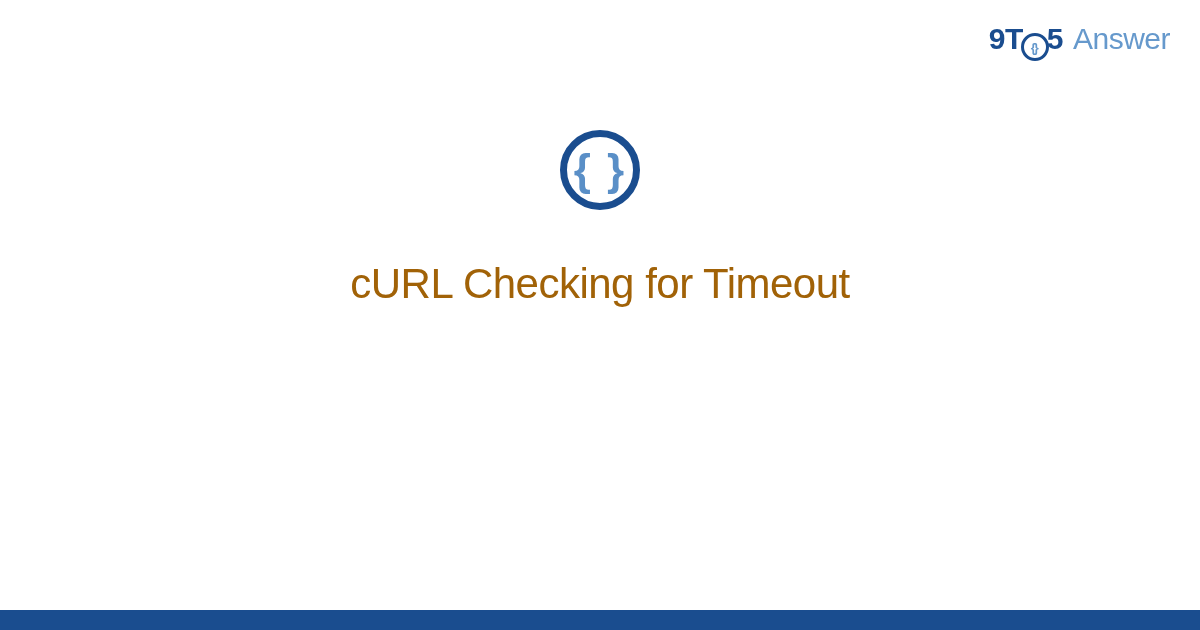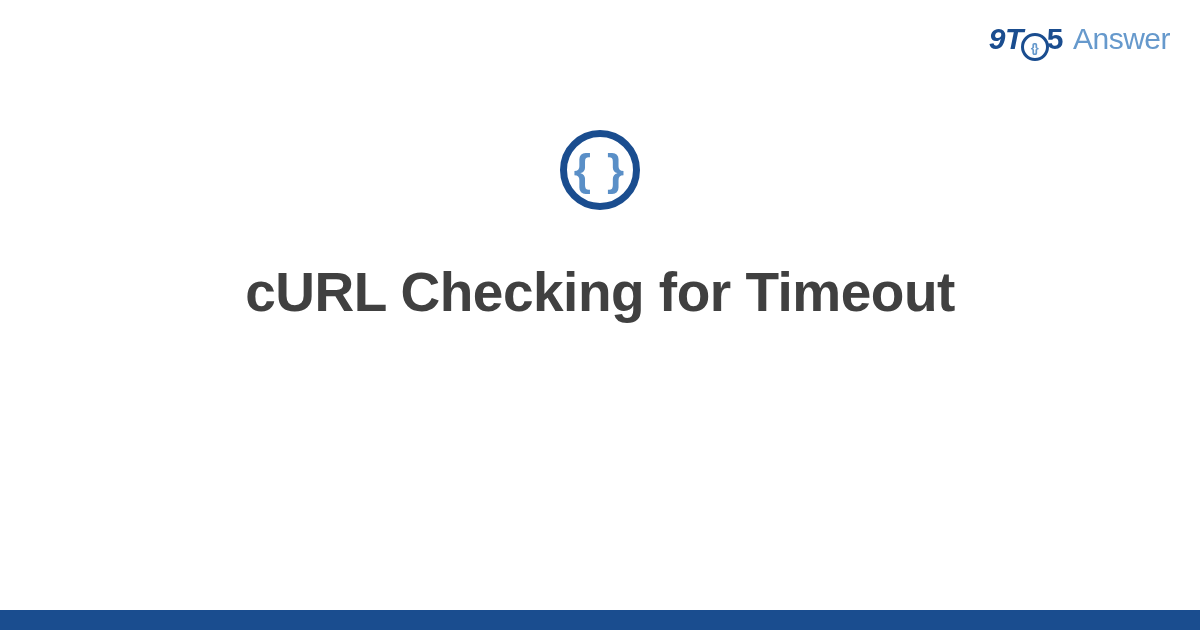--- a/index.html
+++ b/index.html
@@ -19,21 +19,20 @@
       position: absolute;
       top: 22px;
       right: 30px;
       font-size: 30px;
       font-weight: 600;
       letter-spacing: -0.5px;
     }
     .logo-9t {
       color: #1a4d8f;
       font-weight: 700;
-      font-style: italic;
     }
     .logo-clock {
       display: inline-flex;
       align-items: center;
       justify-content: center;
       width: 28px;
       height: 28px;
       border: 3px solid #1a4d8f;
       border-radius: 50%;
       vertical-align: -3px;
@@ -77,23 +76,23 @@
     }
     .center-icon-braces {
       color: #5a8fc7;
       font-size: 44px;
       font-weight: 700;
       letter-spacing: 2px;
       line-height: 1;
       font-family: 'Segoe UI', Arial, sans-serif;
     }
     .page-title {
-      font-size: 55px;
-      font-weight: 700;
-      color: #404040;
+      font-size: 42px;
+      font-weight: 400;
+      color: #a16207;
       letter-spacing: -0.5px;
     }
     .bottom-bar {
       position: absolute;
       bottom: 0;
       left: 0;
       right: 0;
       height: 20px;
       background: #1a4d8f;
     }

